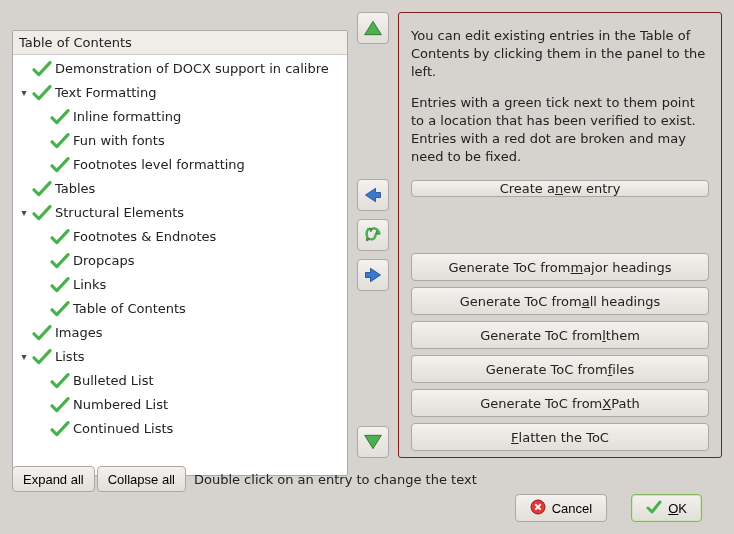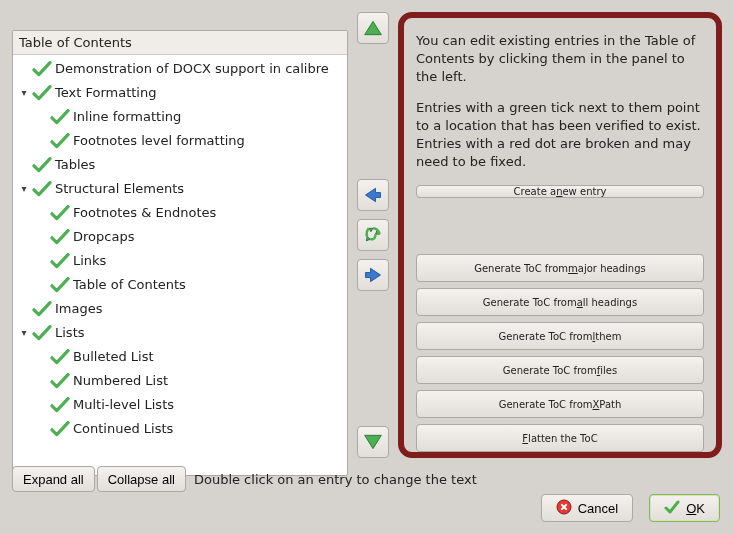--- a/index.html
+++ b/index.html
@@ -81,37 +81,37 @@
     width: 32px; height: 32px;
     background: linear-gradient(#f4f1ee,#e2ded9);
     border: 1px solid #aca9a4;
     border-radius: 4px;
     display: flex; align-items:center; justify-content:center;
     cursor: pointer;
   }
   .sq-btn svg { width: 20px; height: 20px; }
   .right-panel {
     flex: 1;
-    border: 6px solid #7f1d1d;
-    border-radius: 14px;
+    border: 1px solid #7f1d1d;
+    border-radius: 3px;
     background: #d6d2ce;
     padding: 14px 12px 12px 12px;
     display: flex;
     flex-direction: column;
   }
   .info-text { font-size: 13px; line-height: 1.4; margin-bottom: 14px; }
   .info-text p + p { margin-top: 12px; }
   .wide-btn {
     width: 100%;
     height: 28px;
     background: linear-gradient(#f4f1ee,#e2ded9);
     border: 1px solid #aca9a4;
     border-radius: 4px;
     cursor: pointer;
-    font-size: 10px;
+    font-size: 13px;
     text-align: center;
     display:flex; align-items:center; justify-content:center;
   }
   .gen-group { display:flex; flex-direction:column; gap:6px; margin-top: 56px;}
   .under { text-decoration: underline; }
   .footer-row {
     margin-top: 8px;
     display: flex;
     align-items: center;
     gap: 2px;
@@ -123,24 +123,24 @@
     border: 1px solid #aca9a4;
     border-radius: 4px;
     cursor: pointer;
     font-size: 13px;
     display:inline-flex; align-items:center; justify-content:center;
     gap:4px;
   }
   .hint { font-size: 13px; padding-left: 6px; }
   .dialog-buttons {
     position: absolute;
-    right: 14px;
+    right: 32px;
     bottom: 12px;
     display: flex;
-    gap: 16px;
+    gap: 24px;
     margin-top: 40px;
   }
   .dlg-btn {
     height: 28px;
     padding: 0 14px;
     background: linear-gradient(#f4f1ee,#e2ded9);
     border: 1px solid #aca9a4;
     border-radius: 4px;
     cursor: pointer;
     font-size: 13px;
@@ -185,20 +185,30 @@
           <span class="tree-label">Inline formatting</span>
         </div>
         <div class="tree-item">
           <span class="indent"></span>
           <span class="twisty-empty"></span>
           <span class="check-icon">
             <svg viewBox="0 0 24 20">
               <path d="M2 11 L8 17 L22 2" fill="none" stroke="#4caf50" stroke-width="4" stroke-linecap="round" stroke-linejoin="round"></path>
             </svg>
           </span>
+          <span class="tree-label">Fun with fonts</span>
+        </div>
+        <div class="tree-item">
+          <span class="indent"></span>
+          <span class="twisty-empty"></span>
+          <span class="check-icon">
+            <svg viewBox="0 0 24 20">
+              <path d="M2 11 L8 17 L22 2" fill="none" stroke="#4caf50" stroke-width="4" stroke-linecap="round" stroke-linejoin="round"></path>
+            </svg>
+          </span>
           <span class="tree-label">Footnotes level formatting</span>
         </div>
         <div class="tree-item">
           <span class="twisty-empty"></span>
           <span class="check-icon">
             <svg viewBox="0 0 24 20">
               <path d="M2 11 L8 17 L22 2" fill="none" stroke="#4caf50" stroke-width="4" stroke-linecap="round" stroke-linejoin="round"></path>
             </svg>
           </span>
           <span class="tree-label">Tables</span>
@@ -282,30 +292,20 @@
         </div>
         <div class="tree-item">
           <span class="indent"></span>
           <span class="twisty-empty"></span>
           <span class="check-icon">
             <svg viewBox="0 0 24 20">
               <path d="M2 11 L8 17 L22 2" fill="none" stroke="#4caf50" stroke-width="4" stroke-linecap="round" stroke-linejoin="round"></path>
             </svg>
           </span>
           <span class="tree-label">Numbered List</span>
-        </div>
-        <div class="tree-item">
-          <span class="indent"></span>
-          <span class="twisty-empty"></span>
-          <span class="check-icon">
-            <svg viewBox="0 0 24 20">
-              <path d="M2 11 L8 17 L22 2" fill="none" stroke="#4caf50" stroke-width="4" stroke-linecap="round" stroke-linejoin="round"></path>
-            </svg>
-          </span>
-          <span class="tree-label">Multi-level Lists</span>
         </div>
         <div class="tree-item">
           <span class="indent"></span>
           <span class="twisty-empty"></span>
           <span class="check-icon">
             <svg viewBox="0 0 24 20">
               <path d="M2 11 L8 17 L22 2" fill="none" stroke="#4caf50" stroke-width="4" stroke-linecap="round" stroke-linejoin="round"></path>
             </svg>
           </span>
           <span class="tree-label">Continued Lists</span>

